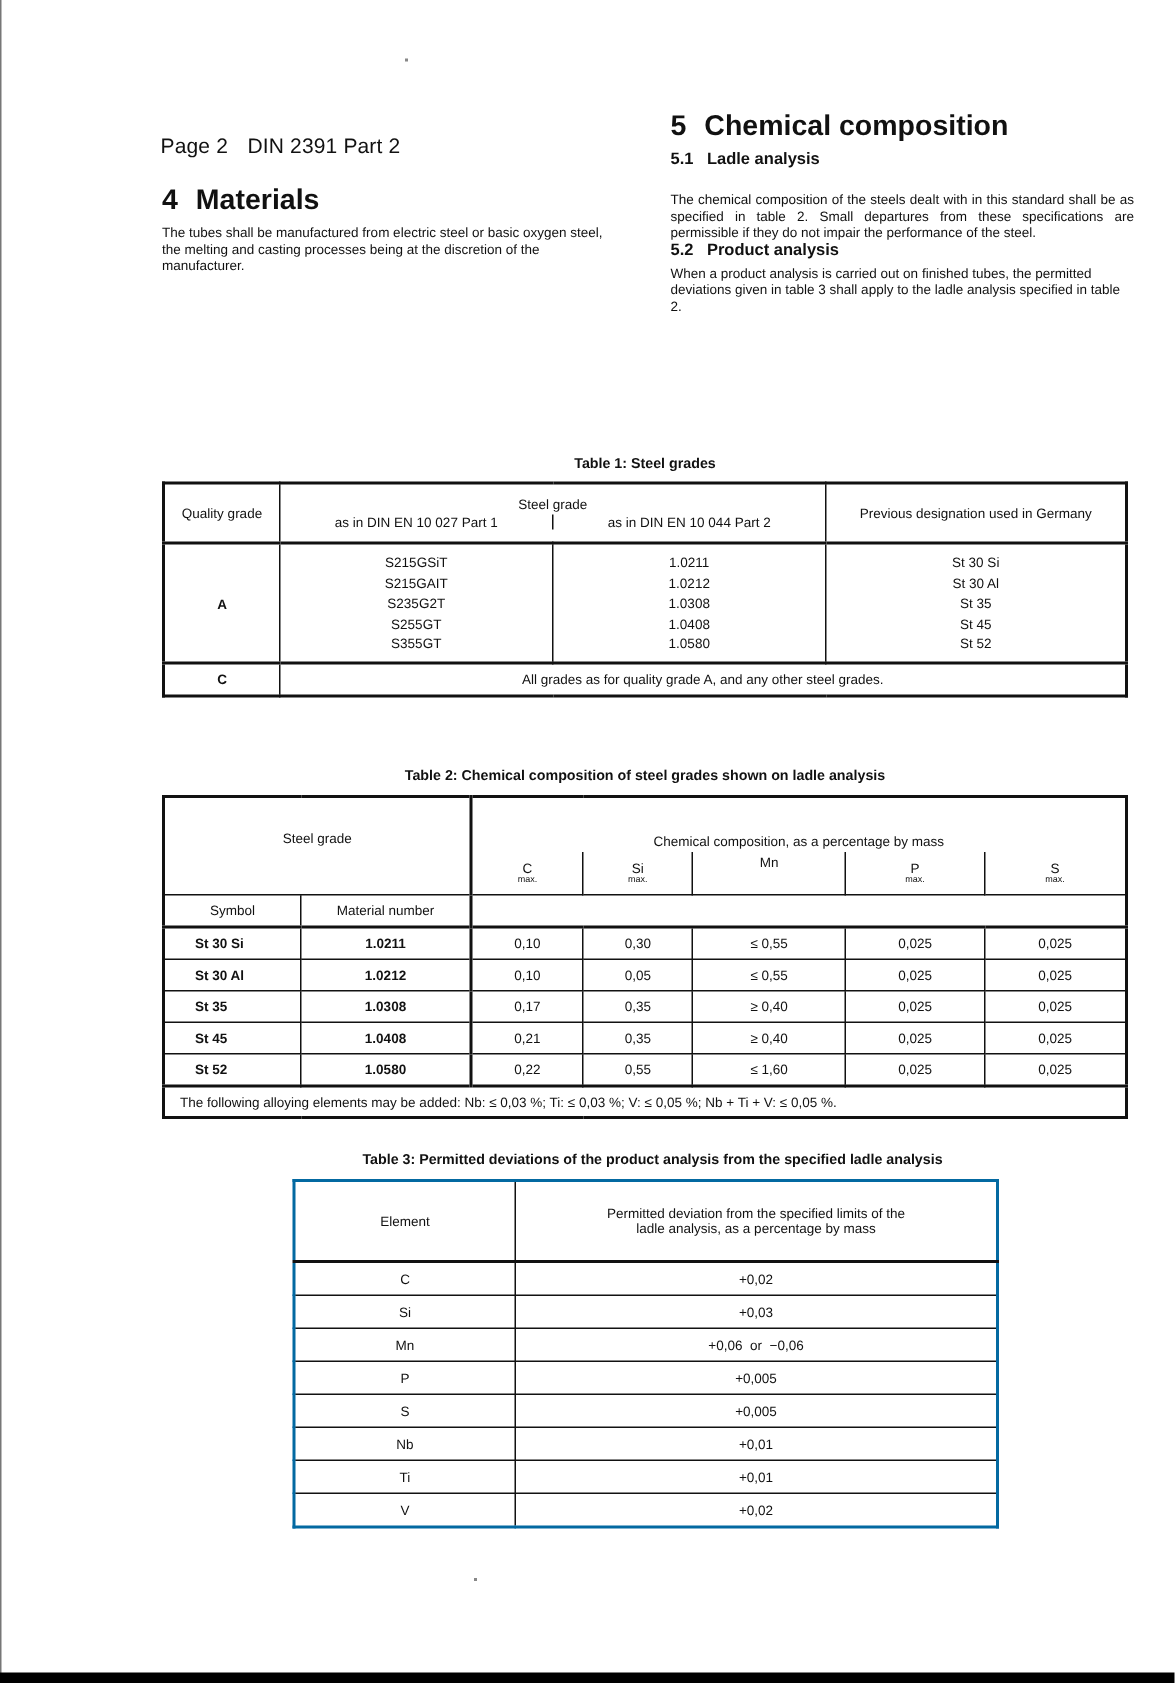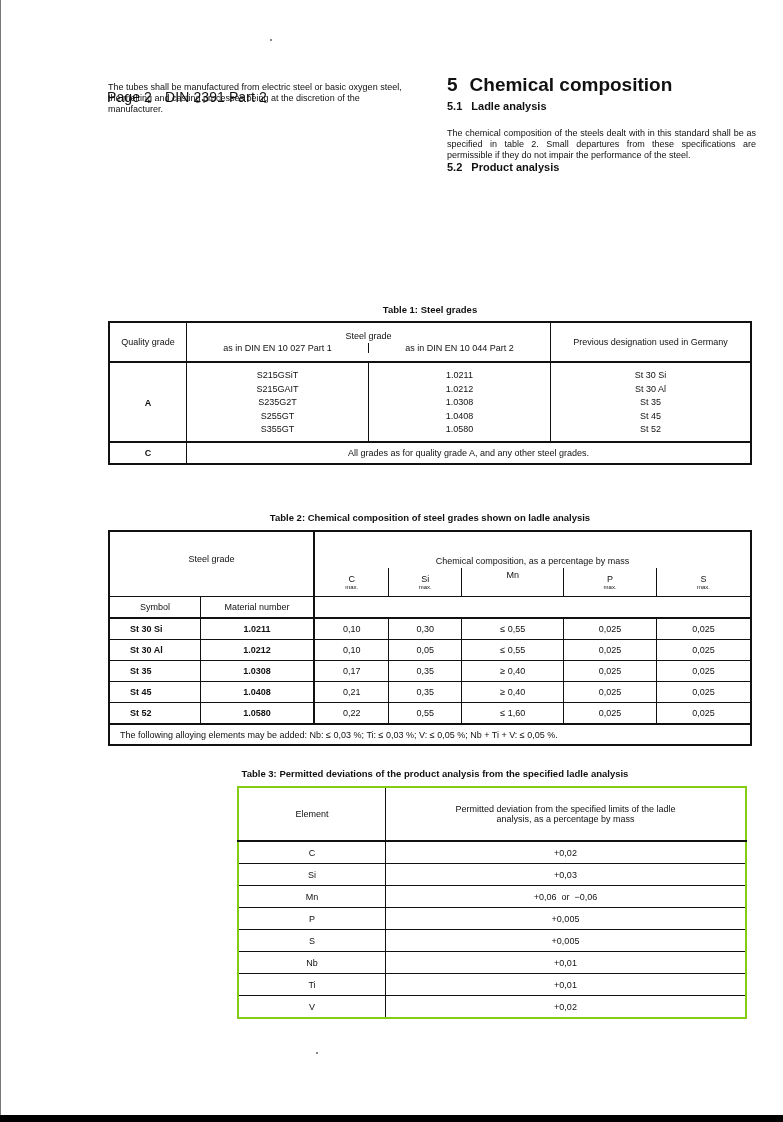--- a/index.html
+++ b/index.html
@@ -45,54 +45,58 @@
   .t2 { position: absolute; left: 108px; top: 530px; width: 644px; border: 2px solid #111; }
   .t2 td { text-align: center; height: 20px; }
   .t2 .sym { font-weight: bold; text-align: left; padding-left: 20px; }
   .t2 .mat { font-weight: bold; }
   .t2 .small { font-size: 6px; display: block; line-height: 7px; }
   .t2 .note td { text-align: left; padding-left: 10px; height: 19px; }
   .t2 .hdr-top td { height: 34px; }
   .t2 .thick-top td { border-top: 2px solid #111; }
 
   
-  .t3 { position: absolute; left: 195px; top: 786px; width: 510px; border: 2px solid #84cc16; margin-left: 42px; }
+  .t3 { position: absolute; left: 195px; top: 786px; width: 471px; border: 2px solid #0369a1; }
   .t3 td { text-align: center; height: 21px; }
   .t3 .hdr td { height: 52px; }
   .t3 .el { width: 146px; }
   .t3 .thick-top td { border-top: 2px solid #111; }
   .dot { position: absolute; width: 2px; height: 2px; background: #888; }
 </style>
 </head>
 <body>
 
 <div class="left-edge"></div>
 <div class="dot" style="left:270px;top:39px"></div>
 <div class="dot" style="left:316px;top:1052px"></div>
 
 <div class="page-header">
   <span>Page 2</span>
   <span>DIN 2391 Part 2</span>
 </div>
 
 <div class="col-left">
+  <h2 class="h1" style="margin-top:46px">
+    <span class="num">4</span><span>Materials</span>
+  </h2>
   <p class="p" style="margin-top:5px;width:300px">The tubes shall be manufactured from electric steel or basic oxygen steel, the melting and casting processes being at the discretion of the manufacturer.</p>
 </div>
 
 <div class="col-right">
   <h2 class="h1">
     <span class="num">5</span><span>Chemical composition</span>
   </h2>
   <h3 class="h2" style="margin-top:4px">
     <span class="num">5.1</span><span>Ladle analysis</span>
   </h3>
   <p class="p justify" style="margin-top:16px">The chemical composition of the steels dealt with in this standard shall be as specified in table 2. Small departures from these specifications are permissible if they do not impair the performance of the steel.</p>
   <h3 class="h2" style="margin-top:0">
     <span class="num">5.2</span><span>Product analysis</span>
   </h3>
+  <p class="p" style="margin-top:4px">When a product analysis is carried out on finished tubes, the permitted deviations given in table 3 shall apply to the ladle analysis specified in table 2.</p>
 </div>
 
 <div class="caption" style="left:108px;top:304px;width:644px">Table 1: Steel grades</div>
 <table class="t1">
   <tbody>
       <tr class="hdr thick-bottom">
     <td class="c-qual">Quality grade</td>
     <td colspan="2">
       <div>Steel grade</div>
       <div class="sub" style="margin-top:2px">

